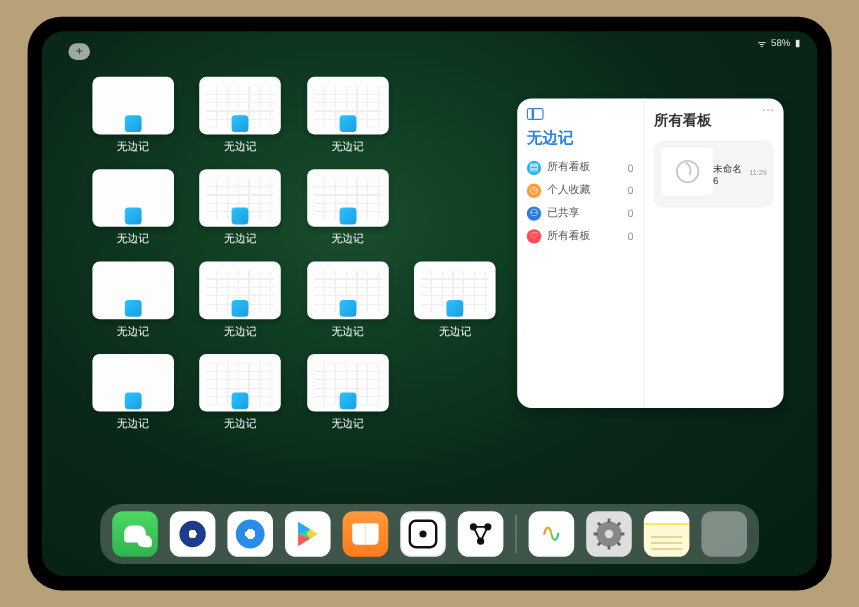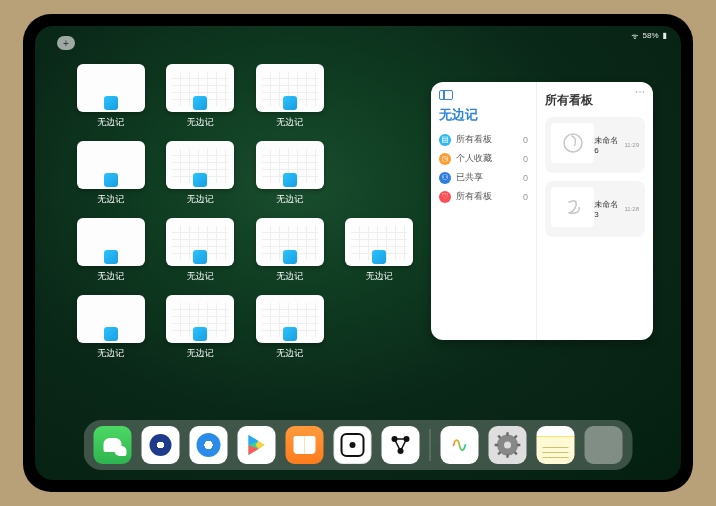--- a/index.html
+++ b/index.html
@@ -446,29 +446,20 @@
         <div class="panel-right-title">所有看板</div>
         <div class="board-card">
           <div class="board-prev">
             <svg viewBox="0 0 40 40">
                 <circle cx="20" cy="20" r="12" fill="none" stroke="#c8c8c8" stroke-width="2"></circle>
                 <path d="M18 10 Q26 14 22 24" fill="none" stroke="#c8c8c8" stroke-width="2"></path>
               </svg>
           </div>
           <div class="board-name">未命名 6</div>
           <div class="board-time">11:29</div>
-        </div>
-        <div class="board-card">
-          <div class="board-prev">
-            <svg viewBox="0 0 40 40">
-                <path d="M14 14 Q26 8 24 18 Q22 26 14 28 Q30 30 28 20" fill="none" stroke="#c8c8c8" stroke-width="2"></path>
-              </svg>
-          </div>
-          <div class="board-name">未命名 3</div>
-          <div class="board-time">11:28</div>
         </div>
       </div>
     </div>
 
     <div class="dock">
       <div class="dock-icon di-wechat">
           <span></span>
         </div>
       <div class="dock-icon di-quarkblue">
           <span></span>

